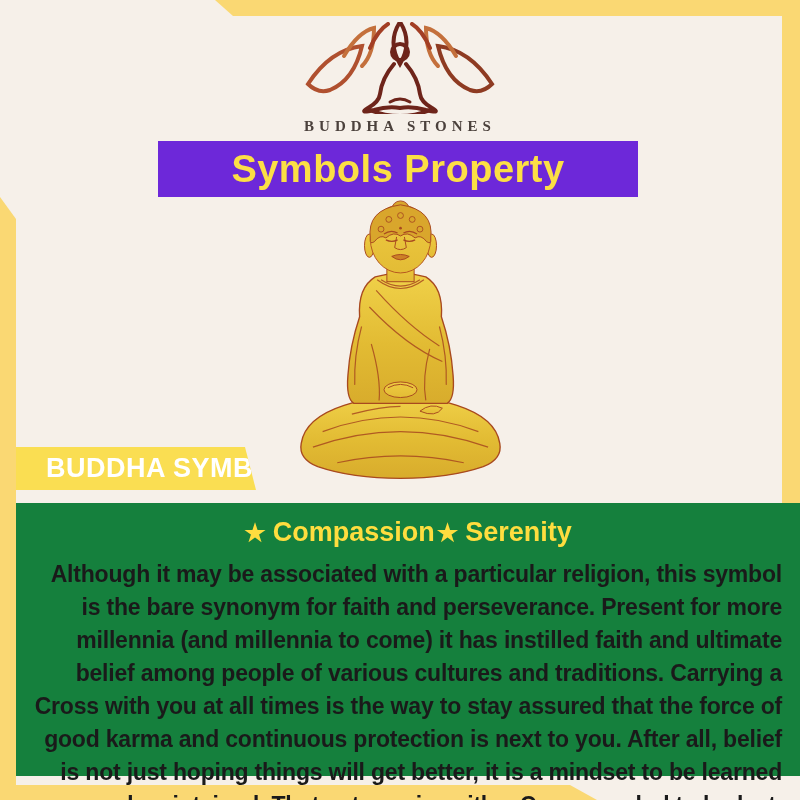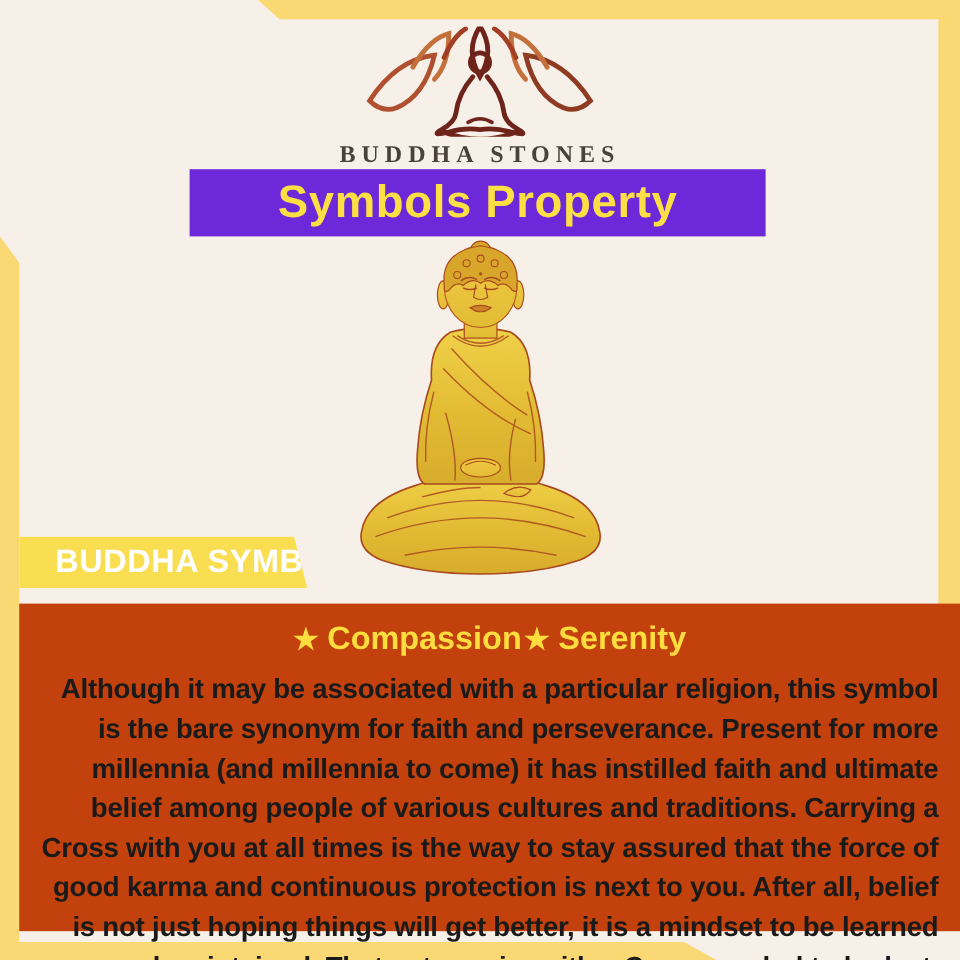--- a/index.html
+++ b/index.html
@@ -12,21 +12,21 @@
 
   
   svg.bg-shapes{left:0;top:0;width:800px;height:800px;z-index:1;pointer-events:none;}
 
   
   .brand{left:0;top:22px;width:800px;text-align:center;z-index:2;}
   .brand svg{display:block;margin:0 auto;}
   .brand-name{
     display:block;margin-top:4px;
     font-family:"Liberation Serif", serif;
-    font-size:20px;letter-spacing:5px;color:#4B413C;font-weight:600;
+    font-size:15px;letter-spacing:5px;color:#4B413C;font-weight:600;
   }
 
   
   .title-banner{
     left:158px;top:141px;width:480px;height:56px;z-index:2;
     background:#6d28d9;
     display:flex;align-items:center;justify-content:center;
   }
   .page-title{
     font-size:38px;font-weight:bold;color:#FCDF45;letter-spacing:0.5px;
@@ -43,21 +43,21 @@
     display:flex;align-items:center;
   }
   .ribbon-label{
     color:#FFFFFF;font-size:27px;font-weight:600;letter-spacing:0.5px;
     padding-left:30px;white-space:nowrap;
   }
 
   
   .info-panel{
     left:16px;top:503px;width:784px;height:273px;z-index:2;
-    background:#c2410c;
+    background:#15803d;
   }
   .traits-line{
     margin-top:14px;text-align:center;
     font-size:27px;font-weight:bold;color:#FFDD3F;
   }
   .trait{white-space:nowrap;}
   .trait .star{font-size:24px;margin-right:7px;}
   .trait + .trait{margin-left:2px;}
   .description{
     margin:10px 18px 0 18px;

